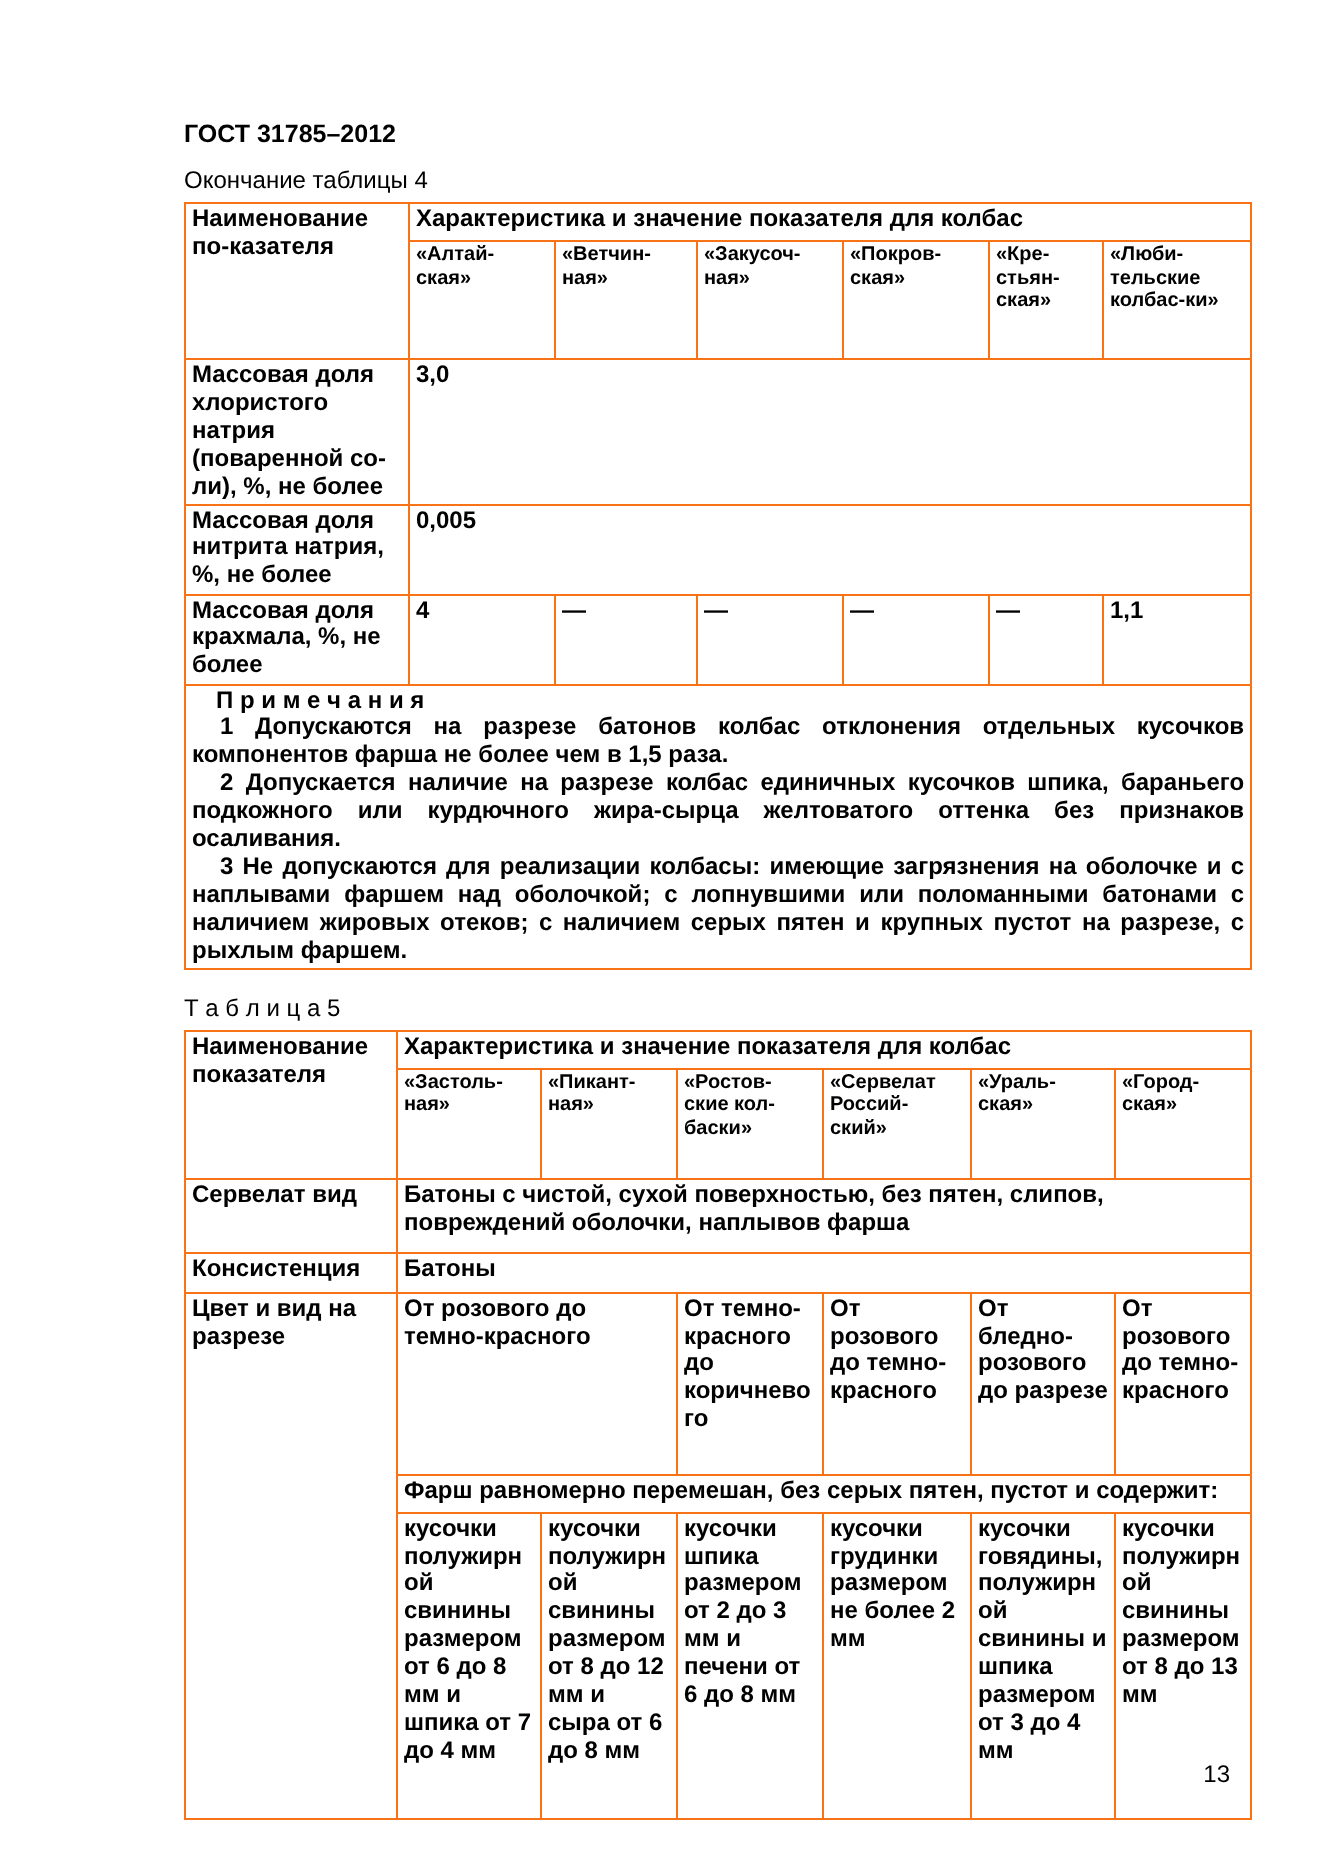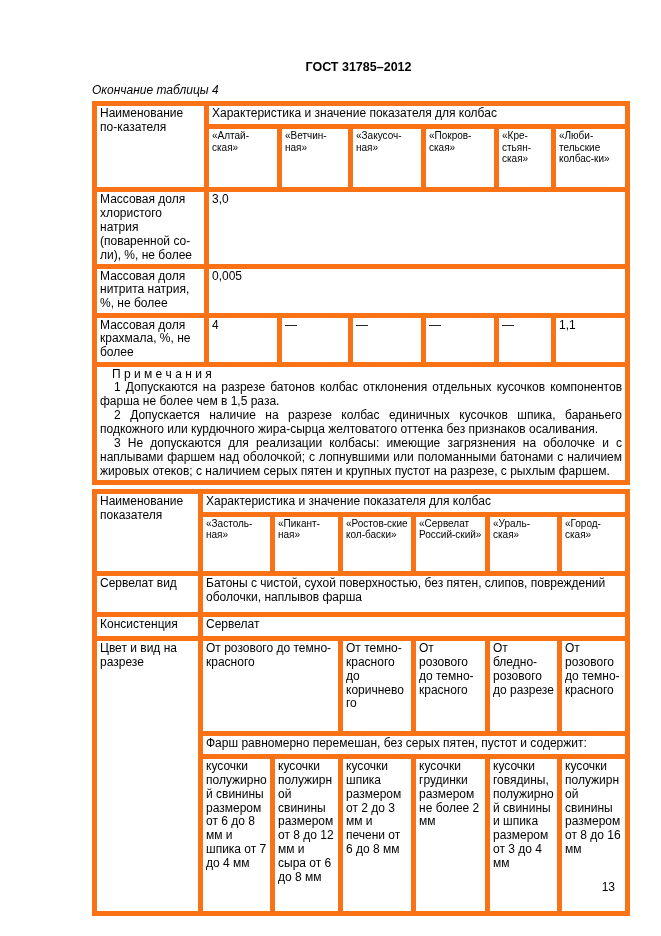--- a/index.html
+++ b/index.html
@@ -5,36 +5,37 @@
   html, body { margin: 0; padding: 0; }
   body {
     width: 661px; height: 936px;
     background: #ffffff; color: #000000;
     font-family: "Liberation Sans", sans-serif;
     font-size: 12px;
     position: relative;
     overflow: hidden;
   }
   .content { position: absolute; left: 92px; top: 0; width: 533px; }
-  .std-header { margin-top: 60px; text-align: center; font-weight: bold; font-size: 12.5px; }
-  .caption-italic { margin-top: 9px; font-style: italic; font-size: 12px; }
+  .std-header { margin-top: 60px; text-align: left; font-weight: bold; font-size: 12.5px; }
+  .caption-italic { margin-top: 9px; font-size: 12px; }
   .caption-spaced { margin-top: 12px; font-size: 12px; }
   table.gost {
     border-collapse: collapse;
     width: 533px;
     table-layout: fixed;
     margin-top: 4px;
   }
   table.gost td {
-    border: 5px solid #f97316;
+    border: 1px solid #f97316;
     padding: 1px 3px;
     vertical-align: top;
     line-height: 1.16;
     overflow-wrap: break-word;
     text-align: left;
+    font-weight: bold;
   }
   td.hc { text-align: center; vertical-align: middle; padding: 1px 2px; }
   td.colname { font-size: 10px; }
   td.val { text-align: center; vertical-align: bottom; }
   td.just { text-align: justify; }
   td.notes { padding: 2px 4px 4px 4px; }
   .note-title { padding-left: 12px; margin: 0; }
   p.note { margin: 0; text-indent: 14px; text-align: justify; }
   td.no-b { border-bottom: none; }
   td.no-t { border-top: none; }
@@ -102,20 +103,21 @@
       <td colspan="7" class="notes">
         <p class="note-title">П р и м е ч а н и я</p>
         <p class="note">1 Допускаются на разрезе батонов колбас отклонения отдельных кусочков компонентов фарша не более чем в 1,5 раза.</p>
         <p class="note">2 Допускается наличие на разрезе колбас единичных кусочков шпика, бараньего подкожного или курдючного жира-сырца желтоватого оттенка без признаков осаливания.</p>
         <p class="note">3 Не допускаются для реализации колбасы: имеющие загрязнения на оболочке и с наплывами фаршем над оболочкой; с лопнувшими или поломанными батонами с наличием жировых отеков; с наличием серых пятен и крупных пустот на разрезе, с рыхлым фаршем.</p>
       </td>
     </tr>
   </tbody>
     </table>
 
+  <div class="caption-spaced">Т а б л и ц а 5</div>
 
   <table class="gost">
     <colgroup>
       <col style="width:106px">
         <col style="width:72px">
         <col style="width:68px">
       <col style="width:73px">
         <col style="width:74px">
         <col style="width:72px">
         <col style="width:68px">
@@ -132,39 +134,39 @@
       <td class="hc colname">«Сервелат Россий-ский»</td>
       <td class="hc colname">«Ураль-ская»</td>
       <td class="hc colname">«Город-ская»</td>
     </tr>
     <tr>
       <td class="h34">Сервелат вид</td>
       <td colspan="6" class="just">Батоны с чистой, сухой поверхностью, без пятен, слипов, повреждений оболочки, наплывов фарша</td>
     </tr>
     <tr>
       <td class="h17">Консистенция</td>
-      <td colspan="6">Сервелат</td>
+      <td colspan="6">Батоны</td>
     </tr>
     <tr>
       <td rowspan="3">Цвет и вид на разрезе</td>
       <td colspan="2" class="h88">От розового до темно-красного</td>
       <td>От темно-красного до коричневого</td>
       <td>От розового до темно-красного</td>
       <td>От бледно-розового до разрезе</td>
       <td>От розового до темно-красного</td>
     </tr>
     <tr>
       <td colspan="6" class="no-b h16">Фарш равномерно перемешан, без серых пятен, пустот и содержит:</td>
     </tr>
     <tr>
       <td class="no-t h150">кусочки полужирной свинины размером от 6 до 8 мм и шпика от 7 до 4 мм</td>
       <td class="no-t">кусочки полужирной свинины размером от 8 до 12 мм и сыра от 6 до 8 мм</td>
       <td class="no-t">кусочки шпика размером от 2 до 3 мм и печени от 6 до 8 мм</td>
       <td class="no-t">кусочки грудинки размером не более 2 мм</td>
       <td class="no-t">кусочки говядины, полужирной свинины и шпика размером от 3 до 4 мм</td>
-      <td class="no-t">кусочки полужирной свинины размером от 8 до 16 мм</td>
+      <td class="no-t">кусочки полужирной свинины размером от 8 до 13 мм</td>
     </tr>
   </tbody>
     </table>
 
 </div>
 
 <div class="pagenum">13</div>
 
 </body></html>

